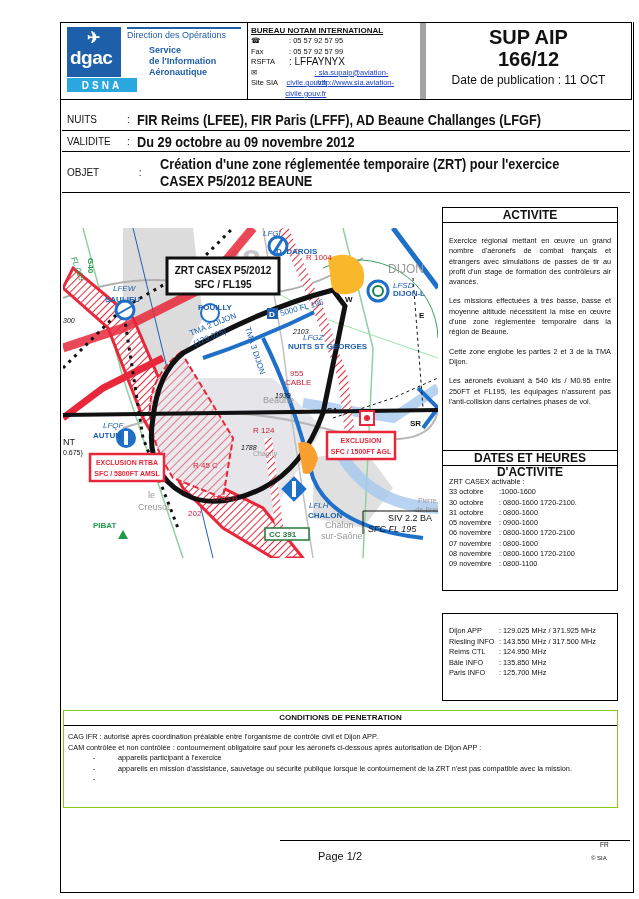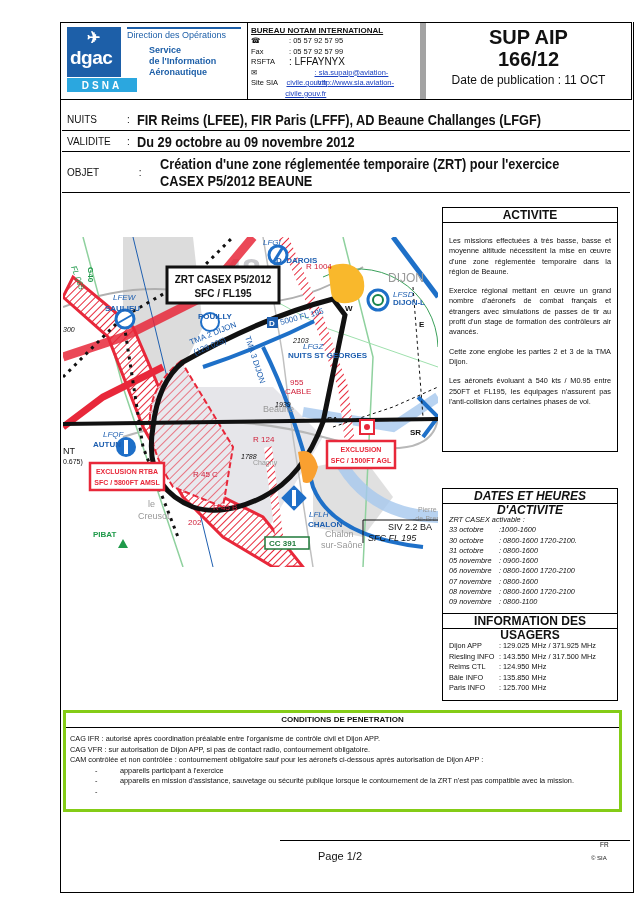--- a/index.html
+++ b/index.html
@@ -25,32 +25,32 @@
   .hdr-sup .s1{font-size:20px;font-weight:bold;margin-top:3px;line-height:22px;}
   .hdr-sup .s2{font-size:20px;font-weight:bold;line-height:22px;}
   .hdr-sup .s3{font-size:12px;margin-top:3px;}
   
   .meta{position:absolute;left:62px;top:109px;width:568px;}
   .mrow{display:flex;border-bottom:1px solid #000;align-items:center;}
   .mrow .lab{width:60px;font-size:10px;padding-left:5px;}
   .mrow .colon{width:10px;font-size:10px;}
   .mrow .val{font-size:15px;font-weight:bold;transform:scaleX(0.85);transform-origin:left;white-space:nowrap;}
   
-  .map{position:absolute;left:63px;top:237px;width:375px;height:330px;background:#ec4899;overflow:hidden;}
+  .map{position:absolute;left:63px;top:228px;width:375px;height:330px;background:#ec4899;overflow:hidden;}
   
   .box{position:absolute;left:442px;width:174px;border:1px solid #000;background:#fff;}
   .box .bh{font-size:12px;font-weight:bold;text-align:center;border-bottom:1px solid #000;height:14px;line-height:14px;}
   .box .bb{font-size:7.3px;padding:6px 6px;line-height:10.3px;text-align:justify;}
   .box .bb p{margin:0 0 9px 0;}
   .box .dt{display:flex;}
   .box .dt .d{width:50px;}
   .freq{display:flex;line-height:10.5px;}
   .freq .n{width:50px;}
   
-  .cond{position:absolute;left:63px;top:710px;width:553px;height:96px;border:3px solid #84cc16;}
+  .cond{position:absolute;left:63px;top:710px;width:553px;height:96px;border:1px solid #84cc16;}
   .cond .bh{font-size:8px;font-weight:bold;text-align:center;border-bottom:1px solid #000;height:14px;line-height:14px;}
   .cond .bb{font-size:7.3px;padding:6px 4px;line-height:10.6px;}
   .cond .li{padding-left:25px;display:flex;}
   .cond .li .dash{width:25px;}
   
   .foot-line{position:absolute;left:280px;top:840px;width:350px;height:1px;background:#000;}
   .page-num{position:absolute;left:318px;top:850px;font-size:11px;}
   .fr{position:absolute;left:600px;top:841px;font-size:6.5px;}
   .sia{position:absolute;left:591px;top:855px;font-size:6px;}
 </style>
@@ -292,28 +292,28 @@
 
   <rect x="264" y="204" width="68" height="27" fill="#fff" stroke="#e8283a" stroke-width="2.5"></rect>
   <text x="298" y="215" text-anchor="middle" font-size="7" font-weight="bold" fill="#e8283a">EXCLUSION</text>
   <text x="298" y="226" text-anchor="middle" font-size="7" font-weight="bold" fill="#e8283a">SFC / 1500FT AGL</text>
 </svg>
 </div>
 
 <div class="box" style="top:207px;height:243px;">
   <div class="bh">ACTIVITE</div>
   <div class="bb" style="padding-top:13px;">
+    <p>Exercice régional mettant en œuvre un grand nombre d'aéronefs de combat français et étrangers avec simulations de passes de tir au profit d'un stage de formation des contrôleurs air avancés.</p>
     <p>Les missions effectuées à très basse, basse et moyenne altitude nécessitent la mise en œuvre d'une zone réglementée temporaire dans la région de Beaune.</p>
-    <p>Exercice régional mettant en œuvre un grand nombre d'aéronefs de combat français et étrangers avec simulations de passes de tir au profit d'un stage de formation des contrôleurs air avancés.</p>
     <p>Cette zone englobe les parties 2 et 3 de la TMA Dijon.</p>
     <p>Les aéronefs évoluant à 540 kts / M0.95 entre 250FT et FL195, les équipages n'assurent pas l'anti-collision dans certaines phases de vol.</p>
   </div>
 </div>
 
-<div class="box" style="top:488px;height:139px;font-style:italic;">
+<div class="box" style="top:450px;height:139px;">
   <div class="bh">DATES ET HEURES D'ACTIVITE</div>
   <div class="bb" style="padding-top:11px;">
     <div>ZRT CASEX activable :</div>
     <div class="dt">
         <span class="d">33 octobre</span>
         <span>:1000-1600</span>
       </div>
     <div class="dt">
         <span class="d">30 octobre</span>
         <span>: 0800-1600  1720-2100.</span>
@@ -339,21 +339,20 @@
         <span>: 0800-1600  1720-2100</span>
       </div>
     <div class="dt">
         <span class="d">09 novembre</span>
         <span>: 0800-1100</span>
       </div>
   </div>
 </div>
 
 <div class="box" style="top:613px;height:86px;">
-  <div class="bh">INFORMATION DES USAGERS</div>
   <div class="bb" style="padding-top:12px;">
     <div class="freq">
         <span class="n">Dijon APP</span>
         <span>: 129.025 MHz / 371.925 MHz</span>
       </div>
     <div class="freq">
         <span class="n">Riesling INFO</span>
         <span>: 143.550 MHz / 317.500 MHz</span>
       </div>
     <div class="freq">
@@ -368,21 +367,20 @@
         <span class="n">Paris INFO</span>
         <span>: 125.700 MHz</span>
       </div>
   </div>
 </div>
 
 <div class="cond">
   <div class="bh">CONDITIONS DE PENETRATION</div>
   <div class="bb">
     <div>CAG IFR : autorisé après coordination préalable entre l'organisme de contrôle civil et Dijon APP.</div>
-    <div>CAG VFR : sur autorisation de Dijon APP, si pas de contact radio, contournement obligatoire.</div>
     <div>CAM contrôlée et non contrôlée : contournement obligatoire sauf pour les aéronefs ci-dessous après autorisation de Dijon APP :</div>
     <div class="li">
         <span class="dash">-</span>
         <span>appareils participant à l'exercice</span>
       </div>
     <div class="li">
         <span class="dash">-</span>
         <span>appareils en mission d'assistance, sauvetage ou sécurité publique lorsque le contournement de la ZRT n'est pas compatible avec la mission.</span>
       </div>
     <div class="li">

